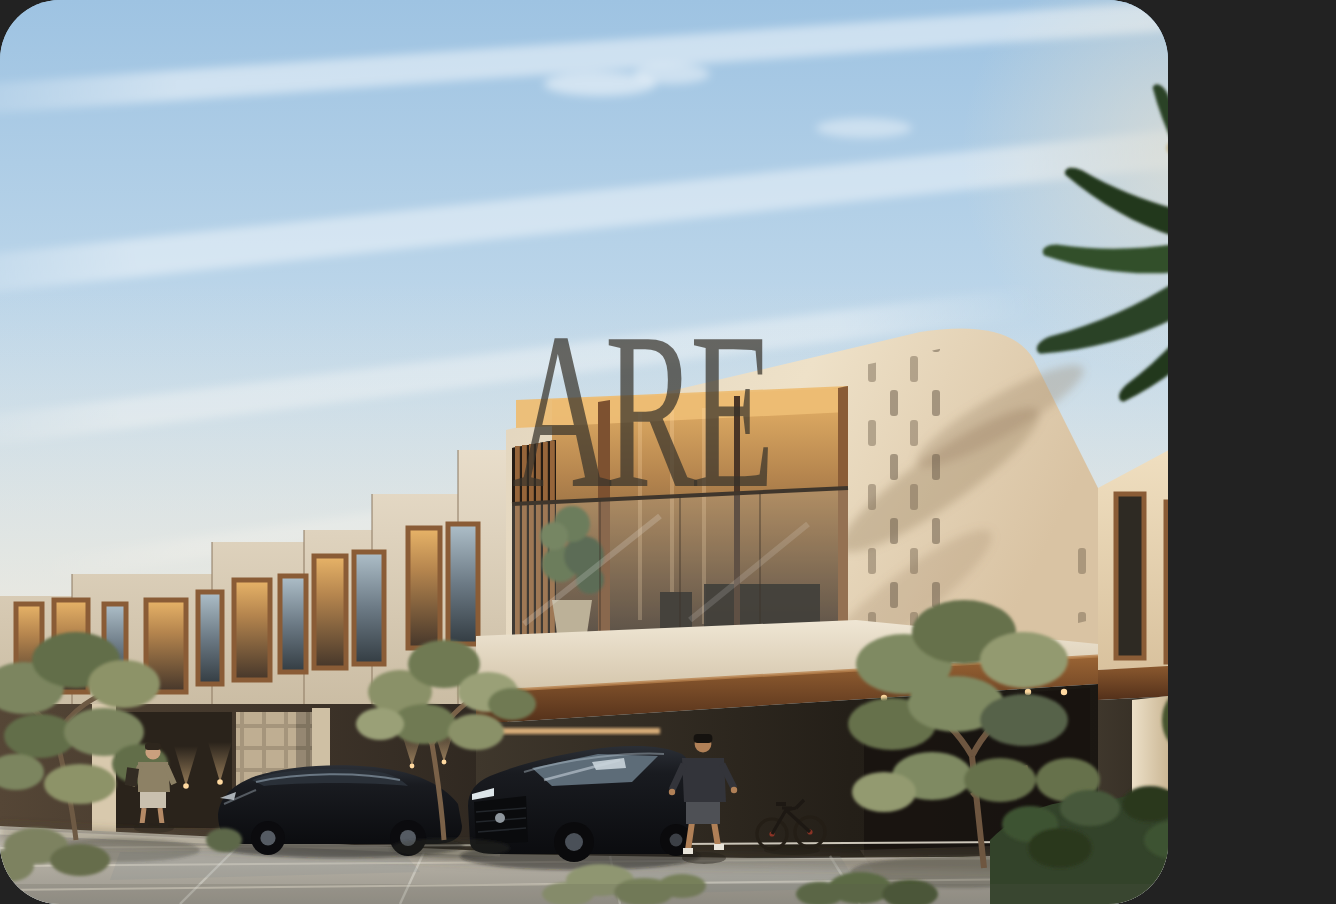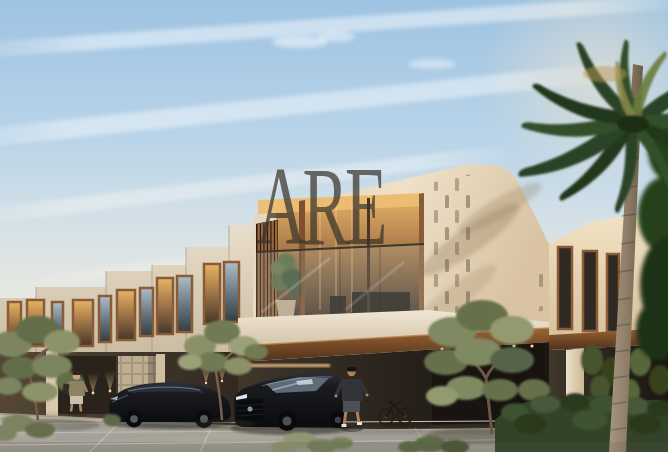--- a/index.html
+++ b/index.html
@@ -1,17 +1,17 @@
 <!DOCTYPE html>
 <html><head>
 <meta charset="utf-8">
 <style>
   html,body{margin:0;padding:0;background:#222;}
-  #stage{position:relative;width:668px;height:452px;overflow:hidden;
-         font-family:"Liberation Sans",sans-serif;background:#a9cde8;}
+  #stage{position:relative;width:584px;height:452px;overflow:hidden;
+         font-family:"Liberation Sans",sans-serif;background:#a9cde8;border-radius:30px;}
   #stage svg{position:absolute;left:0;top:0;}
   .watermark{position:absolute;left:256px;top:150px;z-index:10;
              font-family:"Liberation Serif",serif;font-weight:400;
              font-size:112px;line-height:1;letter-spacing:-6px;
              color:rgba(56,51,43,0.72);
              transform:scaleX(0.62);transform-origin:0 0;
              user-select:none;pointer-events:none;}
 </style>
 </head>
 <body>

